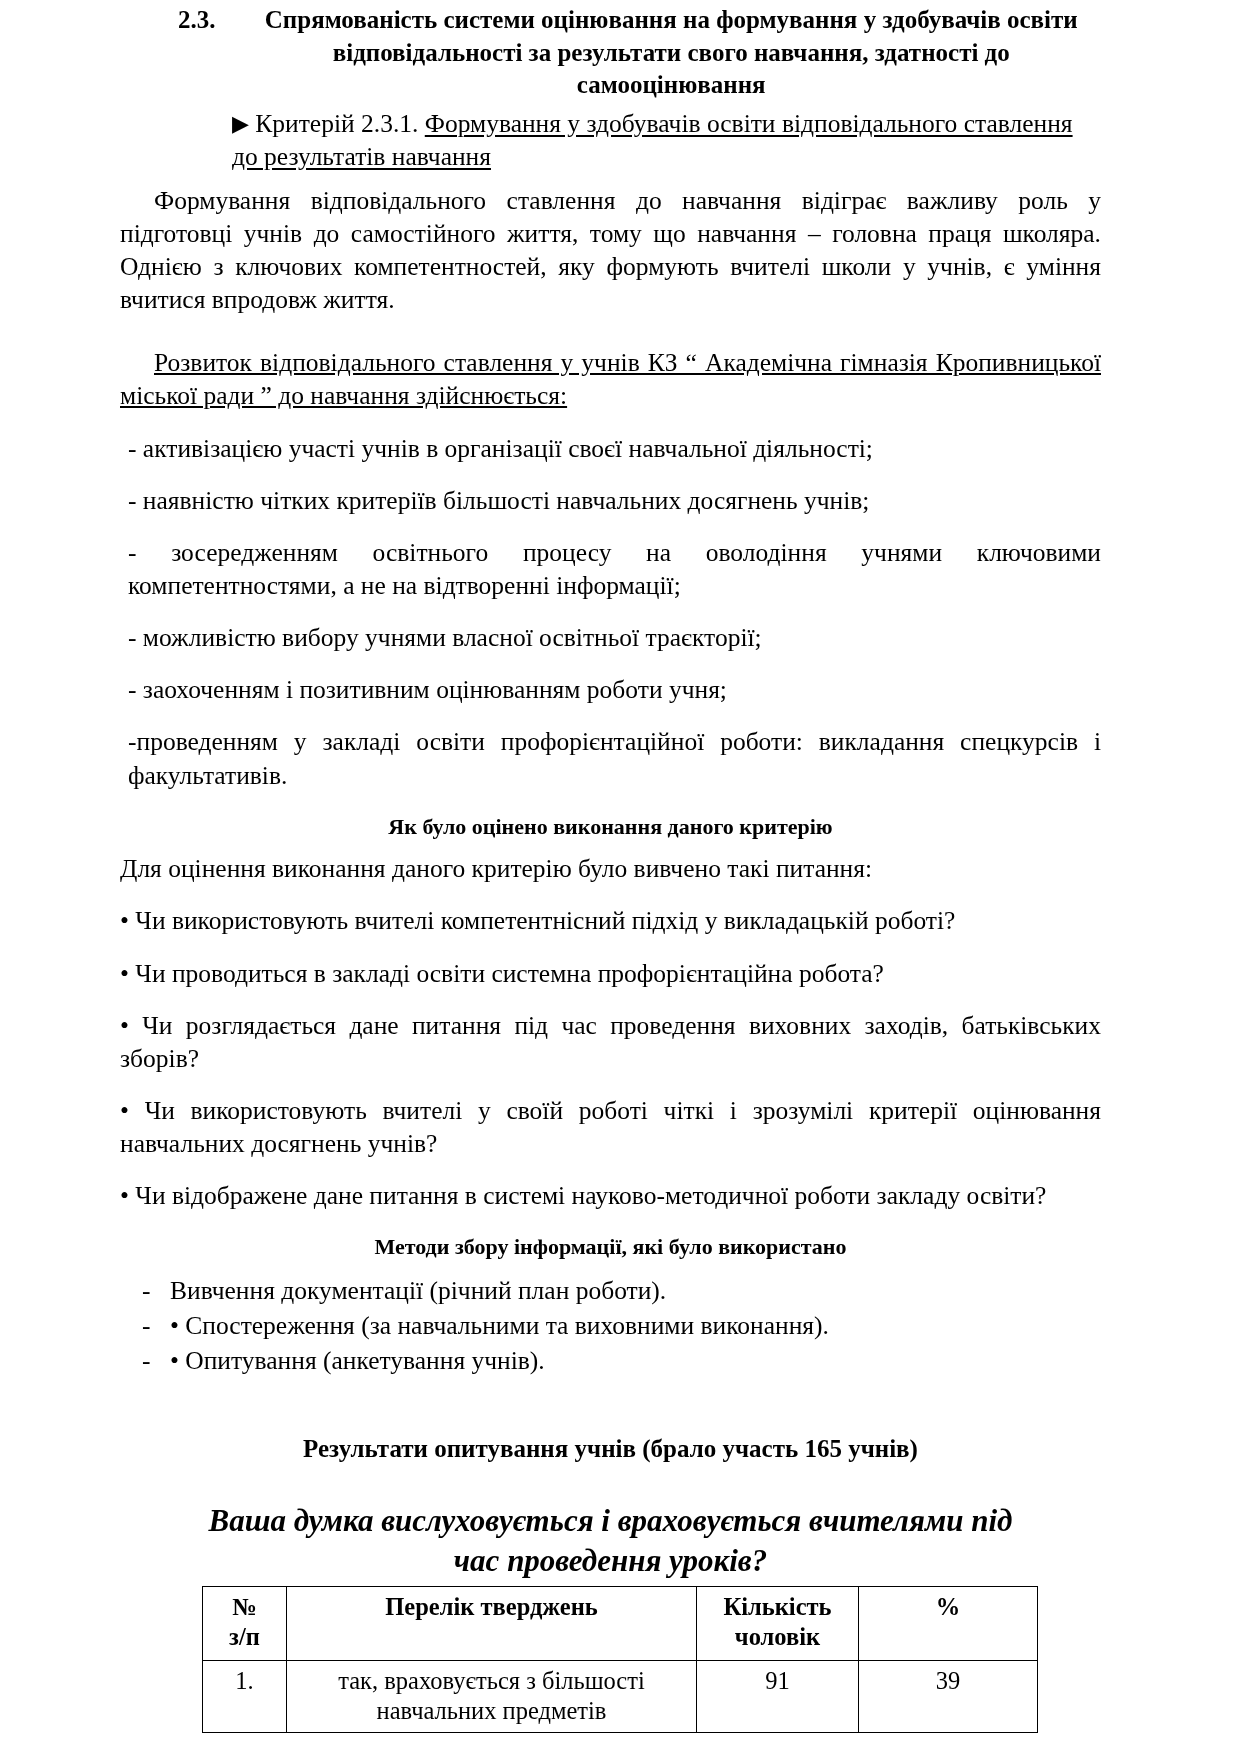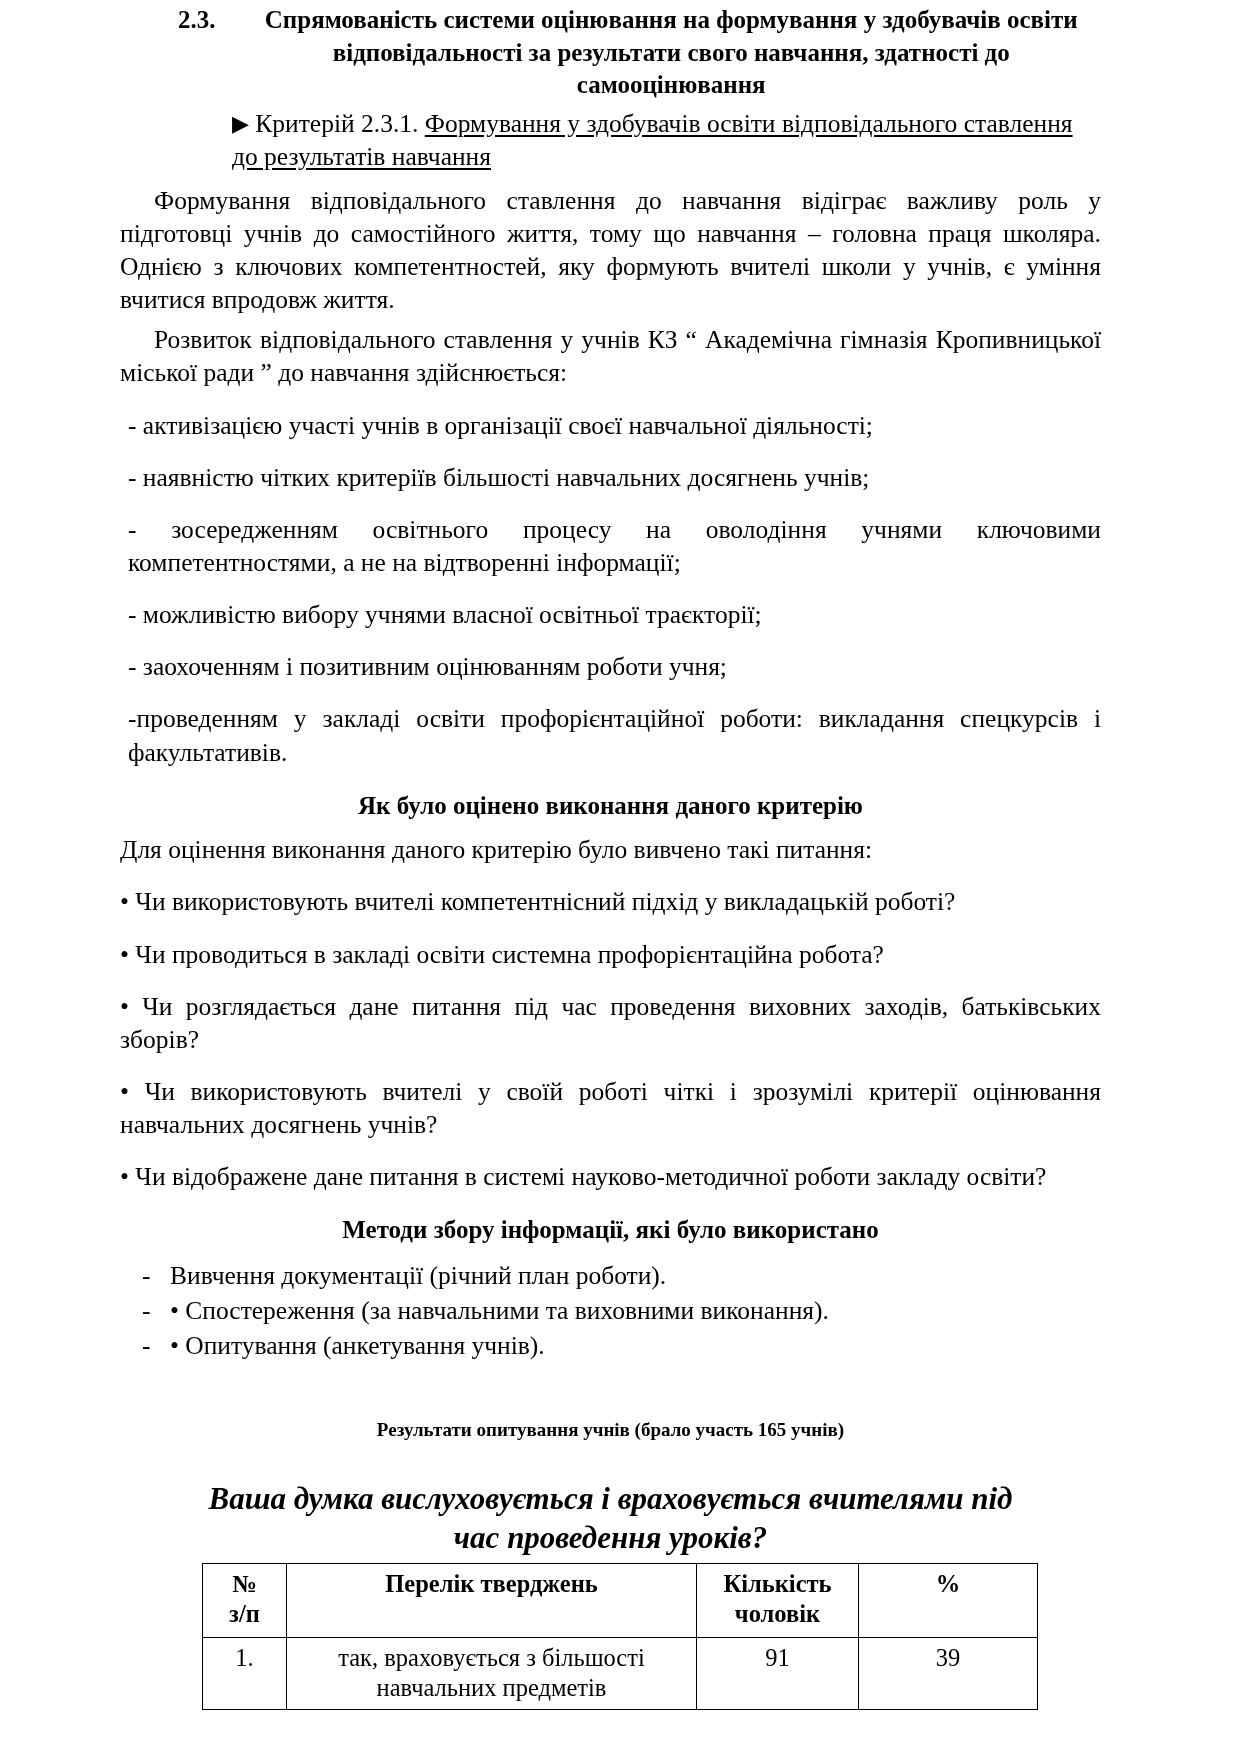--- a/index.html
+++ b/index.html
@@ -61,36 +61,37 @@
   
   p.para {
     margin: 11px 0 0 0;
     text-align: justify;
     line-height: 1.30;
   }
   p.para.ind {
     text-indent: 34px;
   }
   p.para.tight {
-    margin-top: 7px;
+    margin-top: 30px;
+    text-decoration: underline;
   }
 
   
   p.dash {
     margin: 19px 0 0 8px;
     text-align: justify;
     line-height: 1.30;
   }
 
   
   p.center-bold {
     margin: 21px 0 0 0;
     text-align: center;
     font-weight: bold;
-    font-size: 25px;
+    font-size: 22px;
     line-height: 1.30;
   }
 
   
   p.bullet {
     margin: 19px 0 0 0;
     text-align: justify;
     line-height: 1.30;
   }
 
@@ -111,21 +112,21 @@
   }
   .methods .m-txt {
     flex: 1 1 auto;
   }
 
   
   p.results-title {
     margin: 56px 0 0 0;
     text-align: center;
     font-weight: bold;
-    font-size: 19px;
+    font-size: 25px;
   }
   p.survey-question {
     margin: 36px 0 0 0;
     text-align: center;
     font-weight: bold;
     font-style: italic;
     font-size: 31px;
     line-height: 1.26;
     padding: 0 80px;
   }

